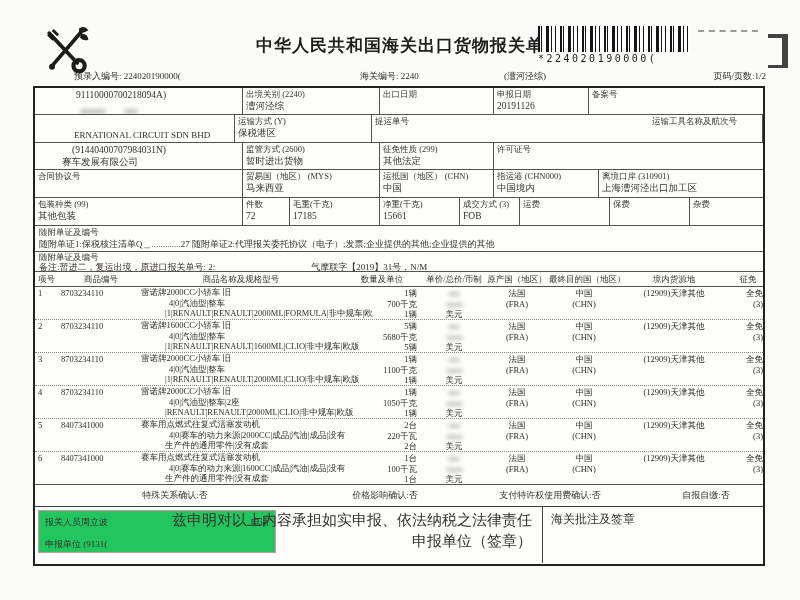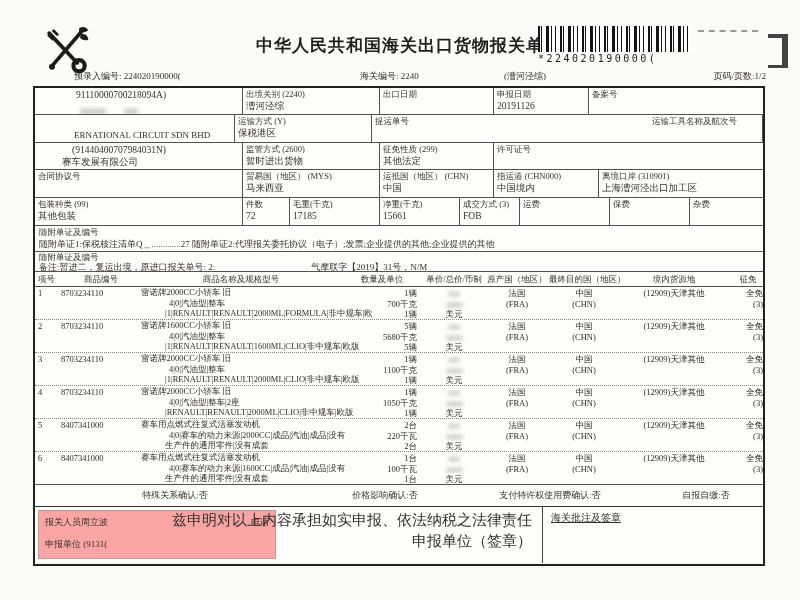--- a/index.html
+++ b/index.html
@@ -61,27 +61,27 @@
   .g-ctr { text-align:center; padding-top:1px; }
   .g-src { text-align:center; padding-top:1px; }
   .g-ex { text-align:right; padding:1px 4px 0 0; }
 
   .confirm { display:grid; grid-template-columns:280px 140px 190px 122px; height:22px;
     font-size:9px; line-height:21px; border-bottom:1px solid #3b3935; }
   .confirm span { text-align:center; }
 
   .bottom { display:flex; height:56px; }
   .b-left { position:relative; width:508px; border-right:1px solid #44423d; }
-  .red-box { position:absolute; left:3px; top:3px; width:238px; height:49px;
-    border:1px solid #c59a9a; background:#fca5a5; font-size:9px; padding:5px 6px 0 6px; }
+  .red-box { position:absolute; left:3px; top:3px; width:238px; height:43px;
+    border:1px solid #c59a9a; background:#22c55e; font-size:9px; padding:5px 6px 0 6px; }
   .red-box .line1 { display:flex; justify-content:space-between; }
   .red-box .line2 { margin-top:9px; }
   .statement { position:absolute; right:10px; top:7px; text-align:right; font-size:15px; line-height:12px;font-family:Liberation Serif, serif; }
   .statement .sign { margin-top:9px; }
-  .b-right { flex:1; padding:4px 0 0 8px; font-size:10px;text-decoration:underline; }
+  .b-right { flex:1; padding:4px 0 0 8px; font-size:12px; }
 </style>
 </head>
 <body>
 
 <div class="sheet">
 
   <svg class="emblem" viewBox="0 0 60 60">
     <g stroke="#1d1c1a" stroke-width="4" fill="none" stroke-linecap="round">
       <line x1="12" y1="13" x2="42" y2="45"></line>
       <line x1="46" y1="12" x2="16" y2="47"></line>

